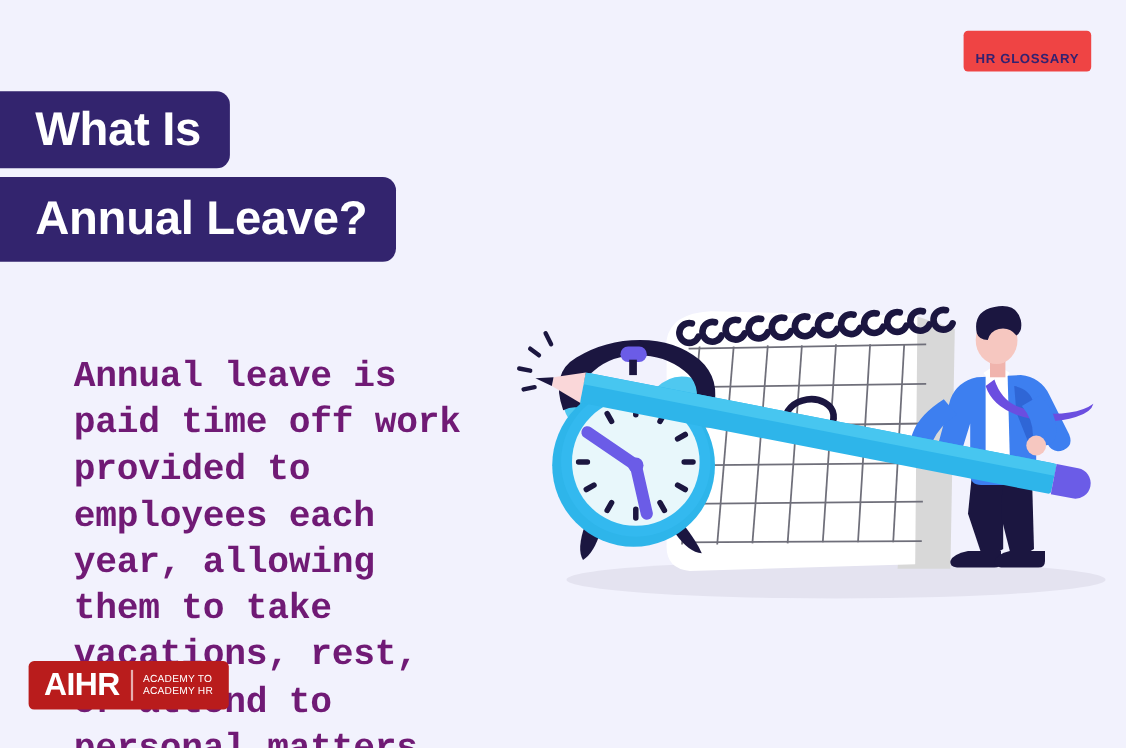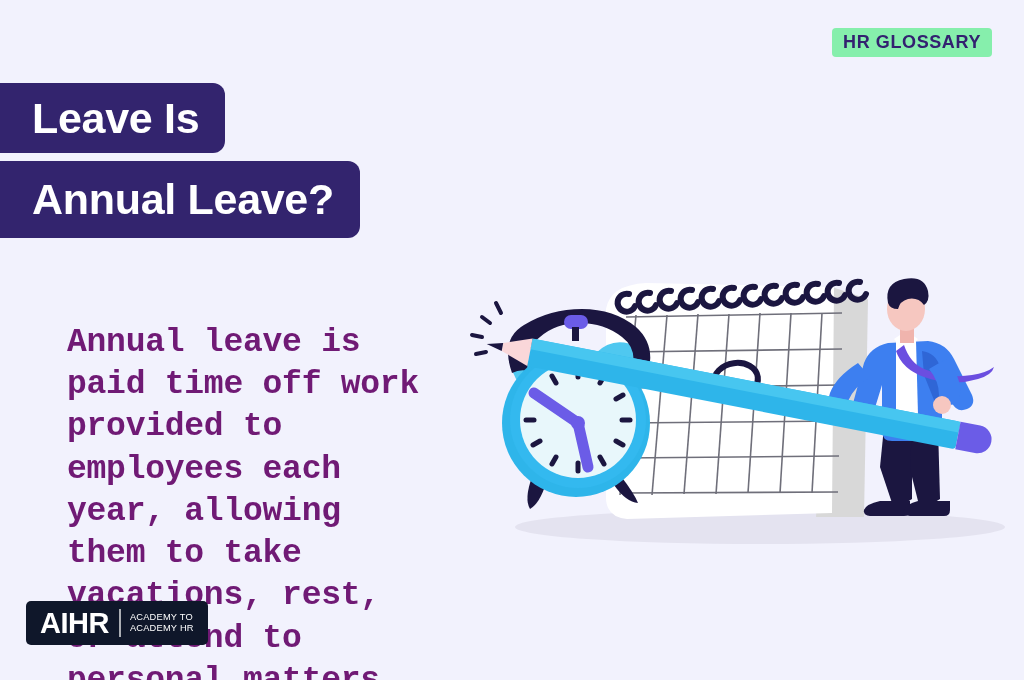--- a/index.html
+++ b/index.html
@@ -19,26 +19,26 @@
     height: 680px;
     background: #f2f2fd;
     overflow: hidden;
   }
 
   
   .badge {
     position: absolute;
     top: 28px;
     right: 32px;
-    background: #86efac;
+    background: #ef4444;
     color: #332170;
-    font-size: 18px;
+    font-size: 12px;
     font-weight: bold;
     letter-spacing: 0.6px;
-    padding: 5px 11px 6px 11px;
+    padding: 19px 11px 6px 11px;
     border-radius: 4px;
     line-height: 1;
     white-space: nowrap;
   }
 
   
   .title-block {
     position: absolute;
     left: -30px;
     background: #33246e;
@@ -75,21 +75,21 @@
     line-height: 1.28;
     letter-spacing: -0.25px;
     font-family: Liberation Mono, monospace;
   }
 
   
   .logo {
     position: absolute;
     left: 26px;
     bottom: 35px;
-    background: #0f172a;
+    background: #b91c1c;
     border-radius: 5px;
     height: 44px;
     display: flex;
     align-items: center;
     padding: 0 14px;
     box-sizing: border-box;
   }
   .logo-mark {
     color: #ffffff;
     font-size: 29px;
@@ -122,21 +122,21 @@
   .illustration svg { display: block; }
 </style>
 </head>
 <body>
 
 <div class="canvas">
 
   <div class="badge">HR GLOSSARY</div>
 
   <div class="title-block title-1">
-    <span>Leave Is</span>
+    <span>What Is</span>
   </div>
   <div class="title-block title-2">
     <span>Annual Leave?</span>
   </div>
 
   <div class="body-copy">Annual leave is paid time off work provided to employees each year, allowing them to take vacations, rest, or attend to personal matters.</div>
 
   <div class="logo">
     <span class="logo-mark">AIHR</span>
     <span class="logo-divider"></span>

